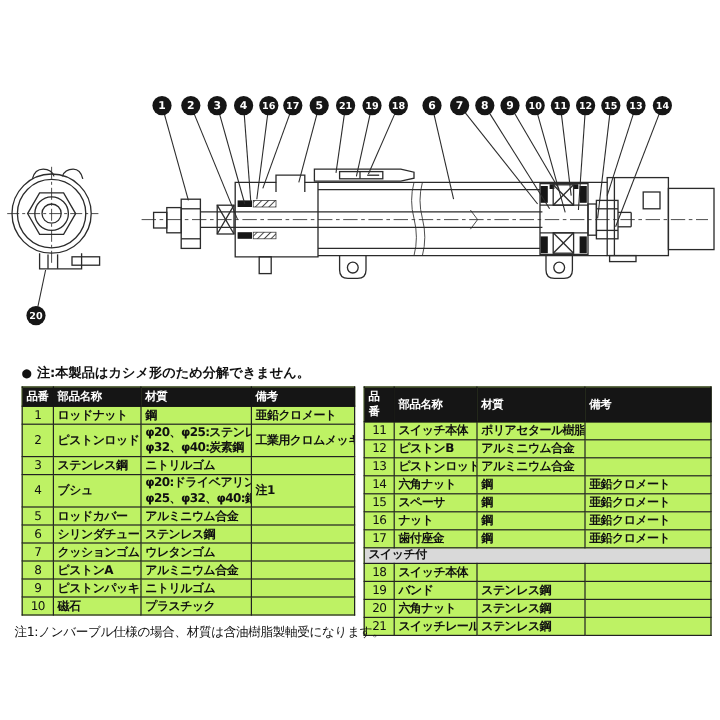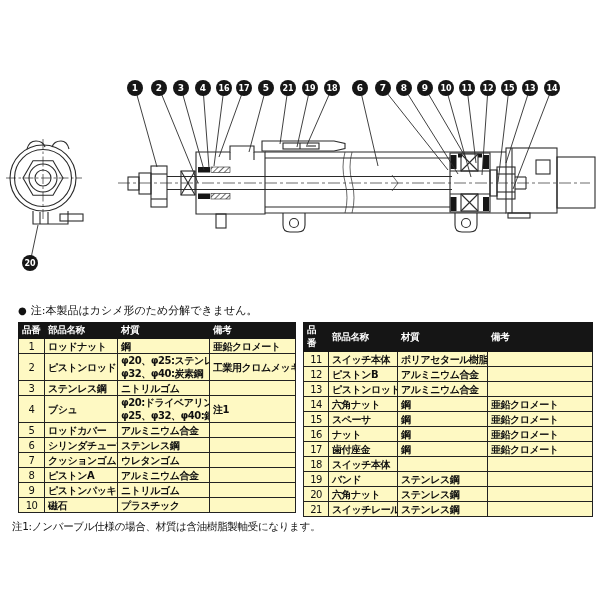--- a/index.html
+++ b/index.html
@@ -1,21 +1,21 @@
 <!DOCTYPE html>
 <html><head>
 <meta charset="utf-8">
 <style>
   html,body{margin:0;padding:0;background:#ffffff;}
   body{font-family:"DejaVu Sans",sans-serif;color:#111;}
   .page{position:relative;width:600px;height:600px;background:#fff;overflow:hidden;}
   .diagram{position:absolute;left:0;top:0;width:600px;height:302px;}
-  .note-top{position:absolute;left:18px;top:303px;font-size:11px;font-weight:normal;white-space:nowrap;text-align:right;}
+  .note-top{position:absolute;left:18px;top:303px;font-size:11px;font-weight:bold;white-space:nowrap;text-align:right;}
   .note-top .bullet{font-size:10px;margin-right:4px;}
-  table{position:absolute;border-collapse:collapse;table-layout:fixed;background:#fef9c3;}
+  table{position:absolute;border-collapse:collapse;table-layout:fixed;background:#bef264;}
   #table-left{left:18px;top:322px;width:277px;}
   #table-right{left:303px;top:322px;width:289px;}
   th{background:#151515;color:#fff;font-weight:bold;text-align:left;font-size:9.5px;
      padding:1px 3px;height:11px;border:1px solid #151515;letter-spacing:-0.3px;}
   td{border:1px solid #222;padding:0 3px;height:14px;line-height:13px;font-size:10px;
      font-weight:bold;white-space:nowrap;letter-spacing:-0.5px;overflow:hidden;}
   td.c-no{text-align:center;padding:0 1px;font-weight:normal;}
   tr.section td{background:#d9d9d9;height:12px;line-height:12px;}
   .note-bottom{position:absolute;left:12px;top:520px;font-size:10.5px;font-weight:normal;
      letter-spacing:-0.3px;white-space:nowrap;}
@@ -389,20 +389,23 @@
             <td>ナット</td>
             <td>鋼</td>
             <td>亜鉛クロメート</td>
           </tr>
         <tr>
             <td class="c-no">17</td>
             <td>歯付座金</td>
             <td>鋼</td>
             <td>亜鉛クロメート</td>
           </tr>
+        <tr class="section">
+          <td colspan="4">スイッチ付</td>
+        </tr>
         <tr>
             <td class="c-no">18</td>
             <td>スイッチ本体</td>
             <td></td>
             <td></td>
           </tr>
         <tr>
             <td class="c-no">19</td>
             <td>バンド</td>
             <td>ステンレス鋼</td>

